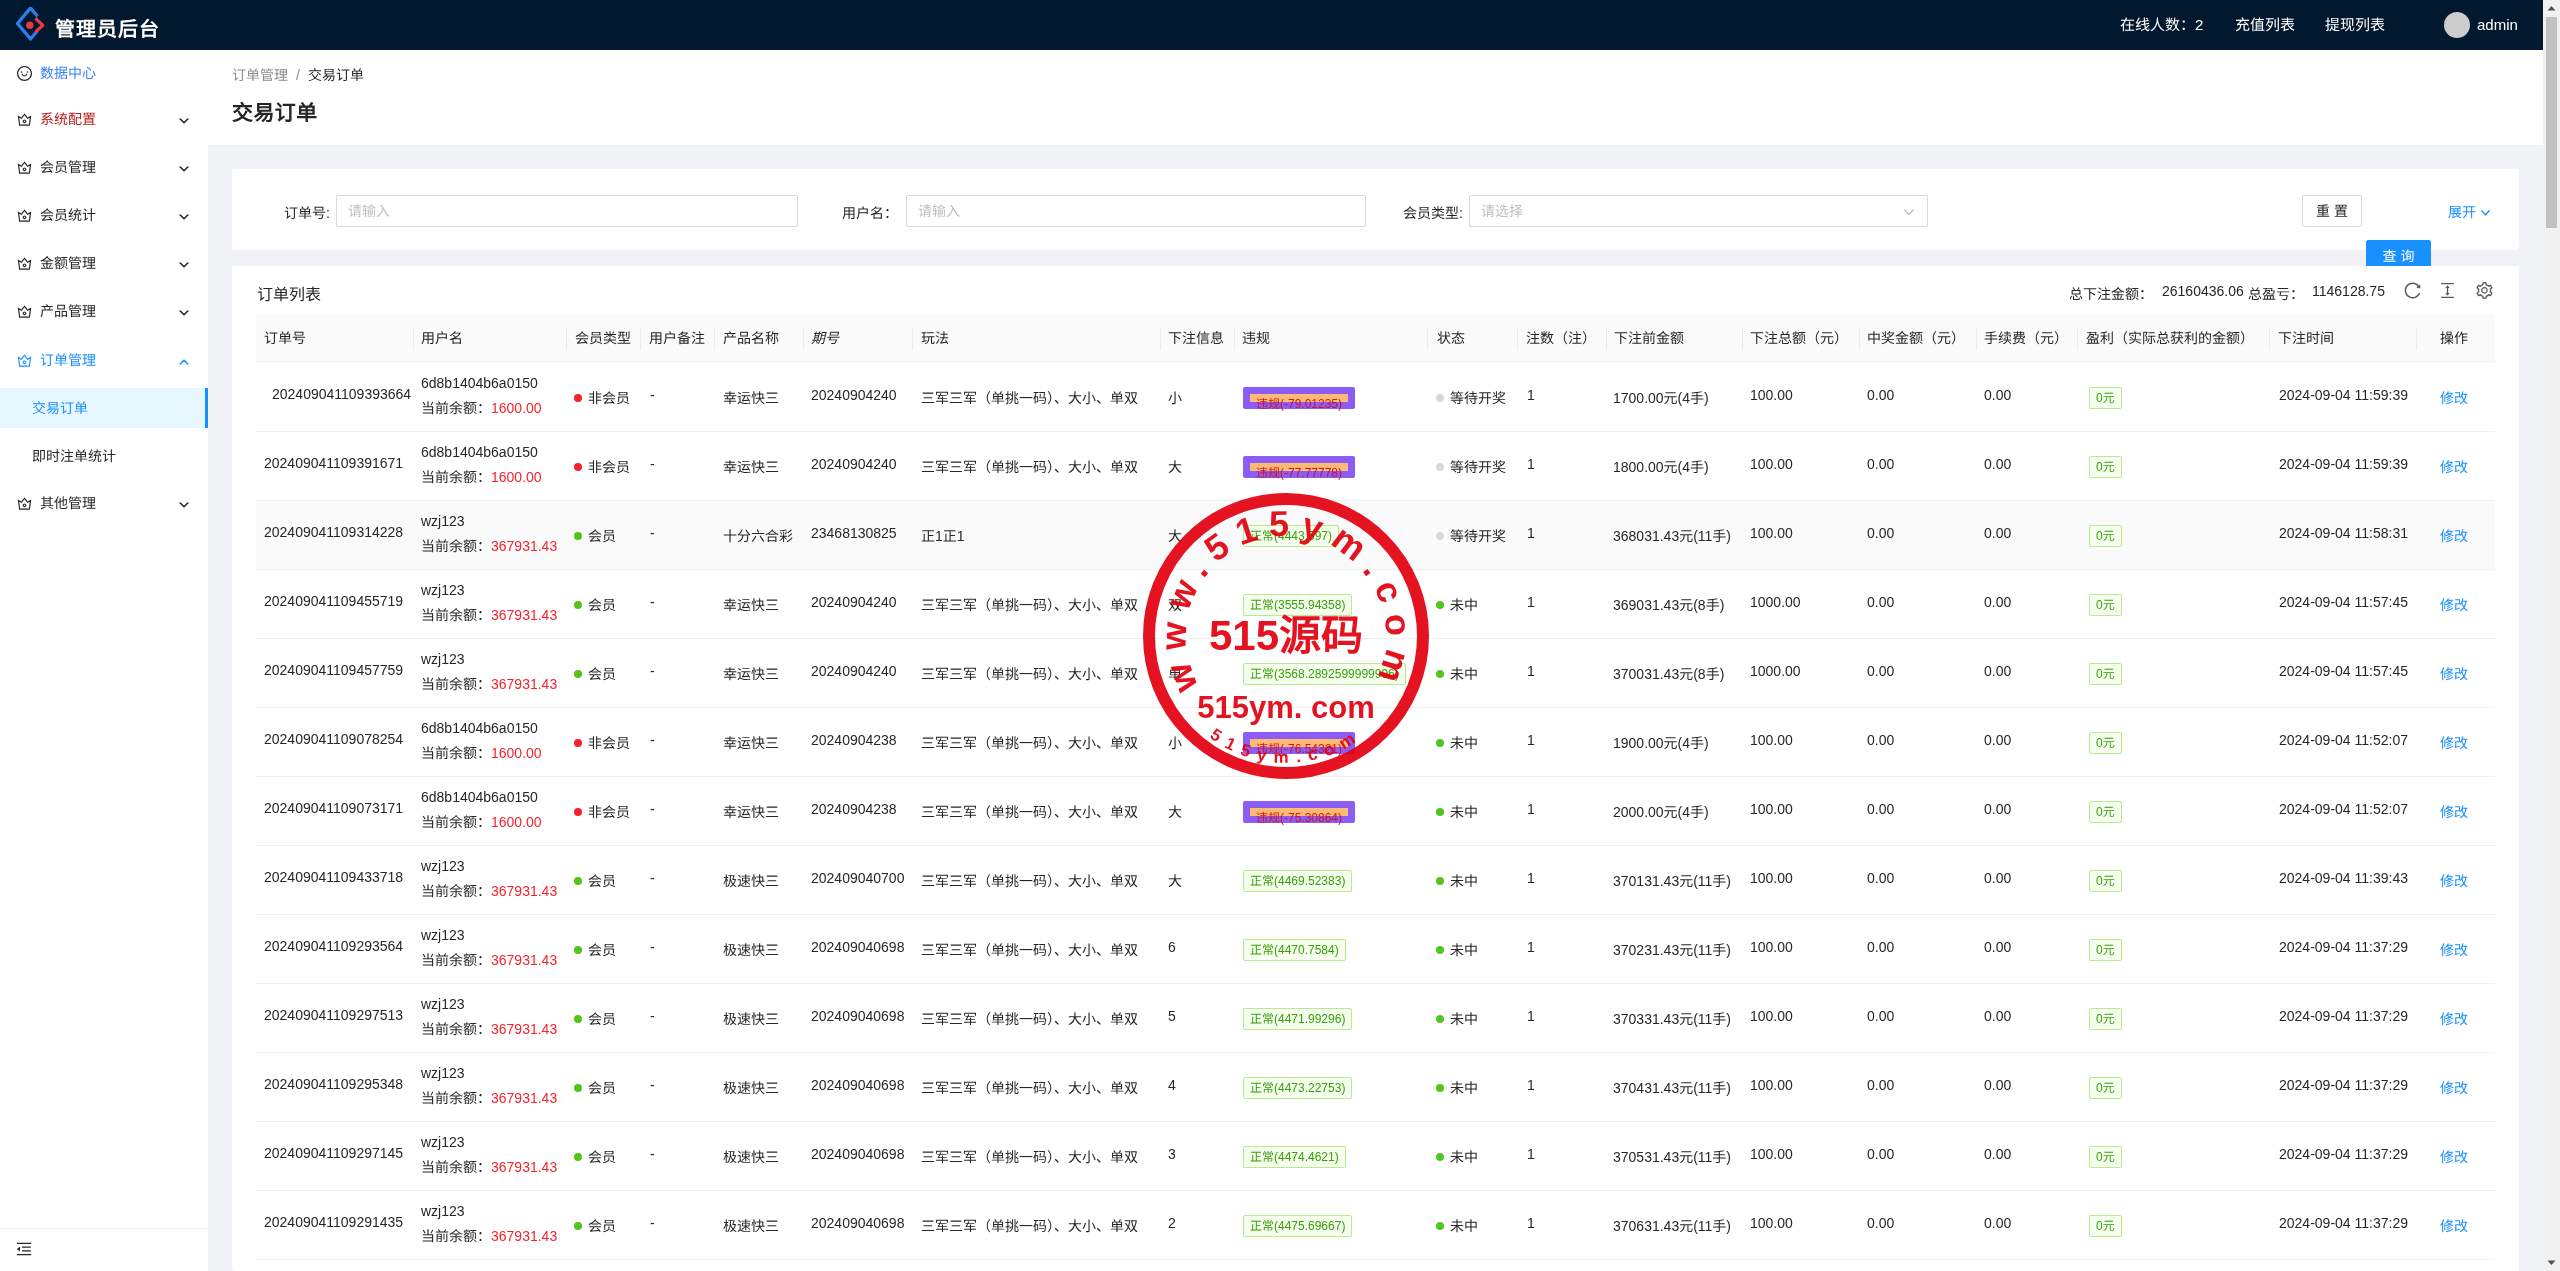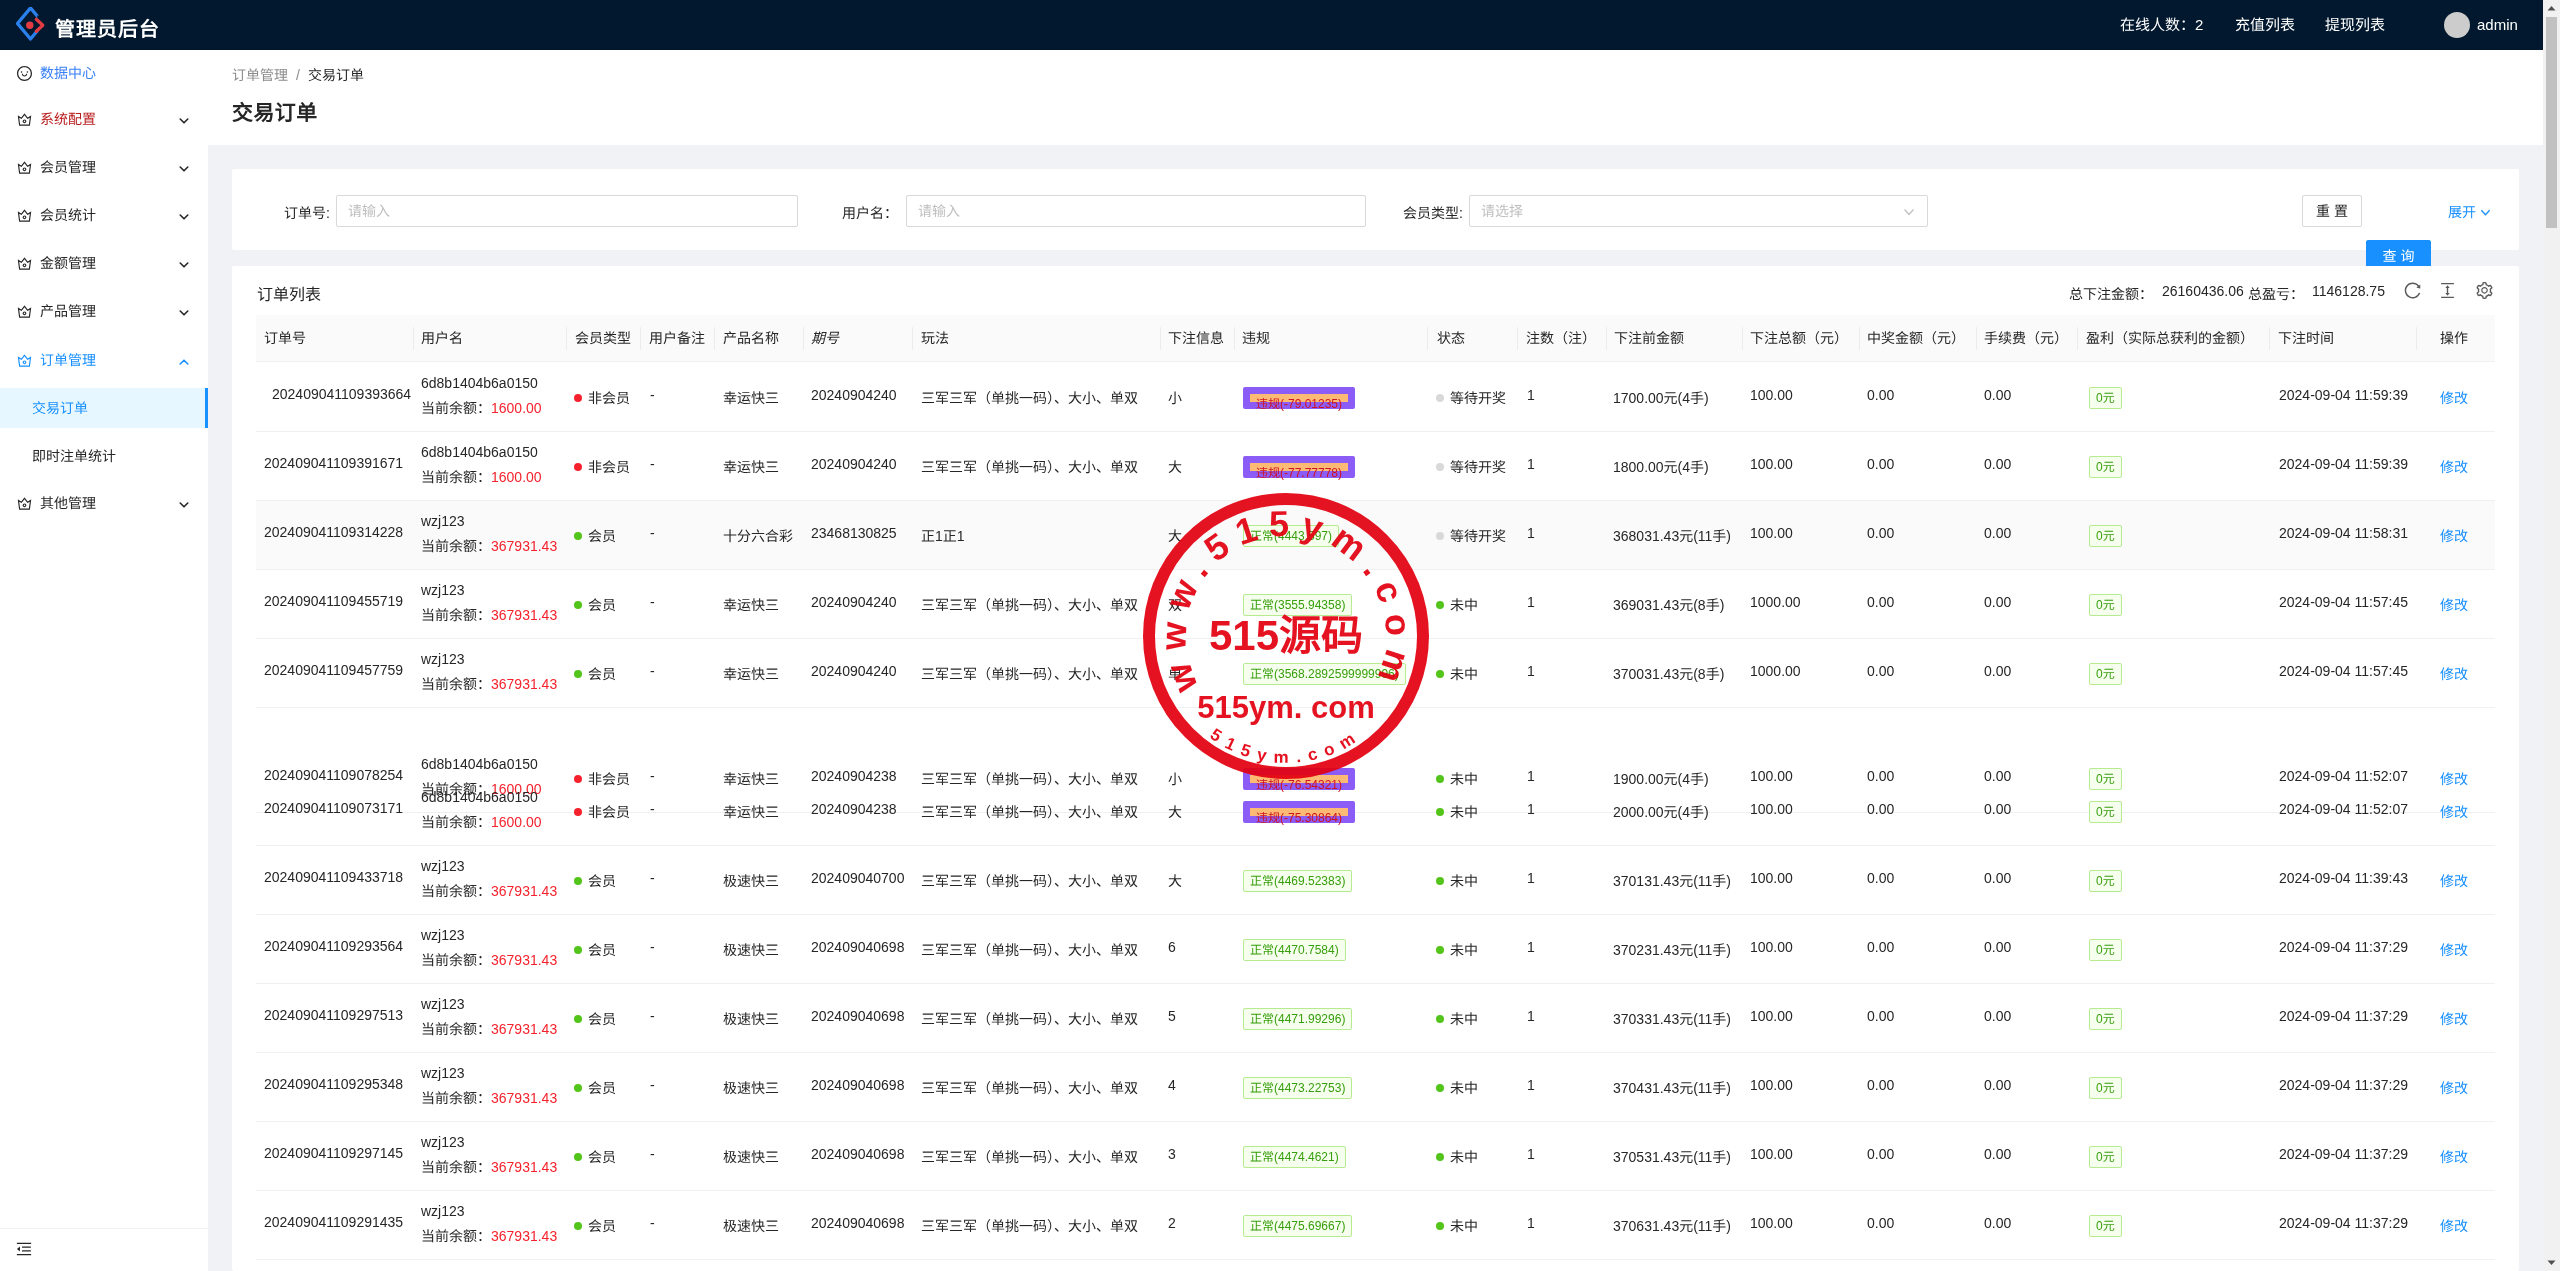--- a/index.html
+++ b/index.html
@@ -333,21 +333,21 @@
     <div class="cell mid" style="left:1218px;">未中</div>
 <div class="cell mid" style="left:1295px;">1</div>
 <div class="cell mid" style="left:1381px;">370031.43元(8手)</div>
 <div class="cell mid" style="left:1518px;">1000.00</div>
 <div class="cell mid" style="left:1635px;">0.00</div>
 <div class="cell mid" style="left:1752px;">0.00</div>
 <div class="tag tagg" style="left:1857px;">0元</div>
 <div class="cell mid" style="left:2047px;">2024-09-04 11:57:45</div>
 <div class="cell mid blue" style="left:2208px;">修改</div>
 </div>
-<div class="row" style="top:744px;">
+<div class="row" style="top:708px;">
 <div style="position:absolute;left:24px;top:68px;width:2239px;height:1px;background:#f0f0f0;"></div>
 <div class="cell c1l" style="left:32px;">202409041109078254</div>
 <div class="cell l1" style="left:189px;">6d8b1404b6a0150</div>
 <div class="cell l2" style="left:189px;">当前余额：<span class="red">1600.00</span></div>
 <div class="dot" style="left:342px;background:#f5222d;"></div>
     <div class="cell mid" style="left:356px;">非会员</div>
 <div class="cell mid" style="left:418px;">-</div>
 <div class="cell mid" style="left:491px;">幸运快三</div>
 <div class="cell mid" style="left:579px;">20240904238</div>
 <div class="cell mid" style="left:689px;">三军三军（单挑一码）、大小、单双</div>

